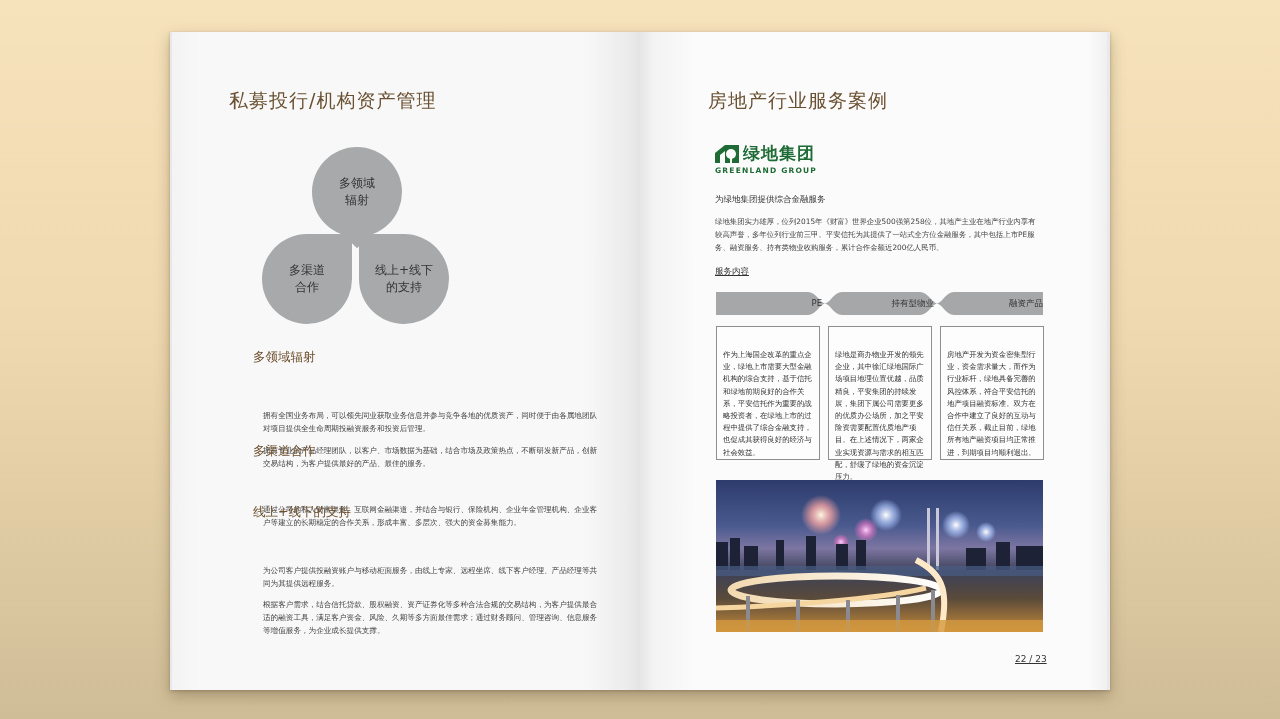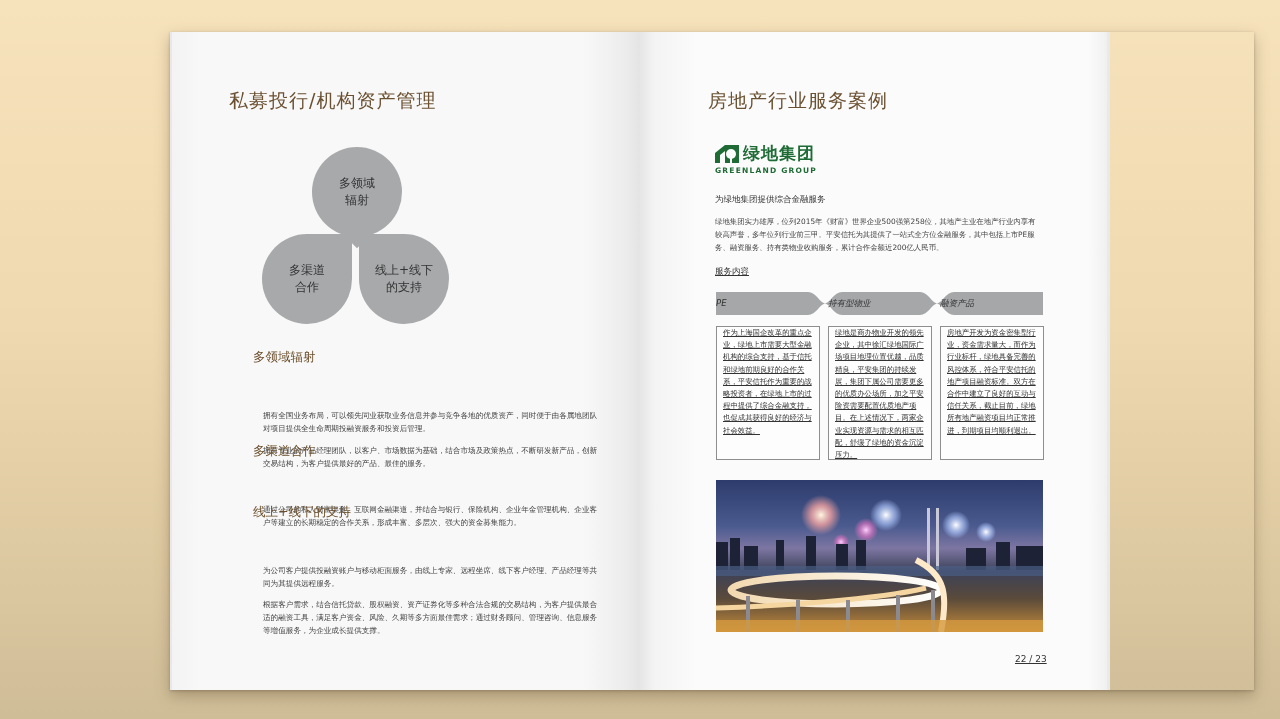--- a/index.html
+++ b/index.html
@@ -3,21 +3,21 @@
 <meta charset="utf-8">
 <style>
   * { box-sizing: border-box; margin: 0; padding: 0; }
   html, body { width: 1280px; height: 719px; overflow: hidden; }
   body {
     background: linear-gradient(180deg, #f6e2bb 0%, #efd9b0 45%, #dcc8a0 80%, #cfbd98 100%);
     font-family: "DejaVu Sans", "Liberation Sans", sans-serif;
     position: relative;
   }
   .spread {
-    position: absolute; left: 170px; top: 32px; width: 1084px; height: 658px;
+    position: absolute; left: 170px; top: 32px; width: 940px; height: 658px;
     box-shadow: 0 6px 14px rgba(90,70,40,0.35), 0 1px 3px rgba(0,0,0,0.2);
   }
   .page {
     position: absolute; top: 0; height: 658px; width: 470px;
     background: #f7f7f7;
   }
   .page.left {
     left: 0;
     background: linear-gradient(90deg, #f3f3f3 0%, #f8f8f8 6%, #f8f8f8 88%, #ececec 97%, #e4e4e4 100%);
     border-left: 2px solid #e8e8e8;
@@ -58,28 +58,28 @@
     position: absolute; left: 0; top: 0; width: 24px; height: 18px;
   }
   .logo-cn { position: absolute; left: 28px; top: -3px; font-size: 17px; font-weight: bold; color: #1e6b35; white-space: nowrap; letter-spacing: 1px; }
   .logo-en { position: absolute; left: 0; top: 21px; font-size: 7.5px; font-weight: bold; color: #1e6b35; letter-spacing: 1.2px; white-space: nowrap; }
   .sub-title { position: absolute; left: 75px; top: 162px; font-size: 8.5px; color: #333; }
   .intro { position: absolute; left: 75px; top: 183px; width: 327px; font-size: 7.4px; line-height: 13px; color: #444; }
   .svc-head { position: absolute; left: 75px; top: 234px; font-size: 8.5px; color: #333; text-decoration: underline; }
 
   .bands { position: absolute; left: 76px; top: 260px; width: 327px; height: 23px; }
   .band-label {
-    position: absolute; top: 0; height: 23px; line-height: 23px; text-align: left;
-    font-size: 8.5px; color: #333; font-style: italic;
+    position: absolute; top: 0; height: 23px; line-height: 23px; text-align: right;
+    font-size: 8.5px; color: #333;
   }
 
   .box {
     position: absolute; top: 294px; width: 104px; height: 134px;
     border: 1px solid #8e8e8e; background: #fdfdfd;
-    padding: 0 5px 5px 6px; font-size: 7.4px; line-height: 12.2px; color: #333; text-decoration: underline;
+    padding: 22px 5px 5px 6px; font-size: 7.4px; line-height: 12.2px; color: #333;
   }
   .photo {
     position: absolute; left: 76px; top: 448px; width: 327px; height: 152px; overflow: hidden;
     background: linear-gradient(180deg, #2d3b6c 0%, #4a5a8e 30%, #7d76a2 45%, #3c4158 60%, #5a4a3a 78%, #c48a3a 100%);
   }
   .page-num { position: absolute; left: 375px; top: 622px; font-size: 9px; color: #333; text-decoration: underline; }
 </style>
 </head>
 <body>
 

